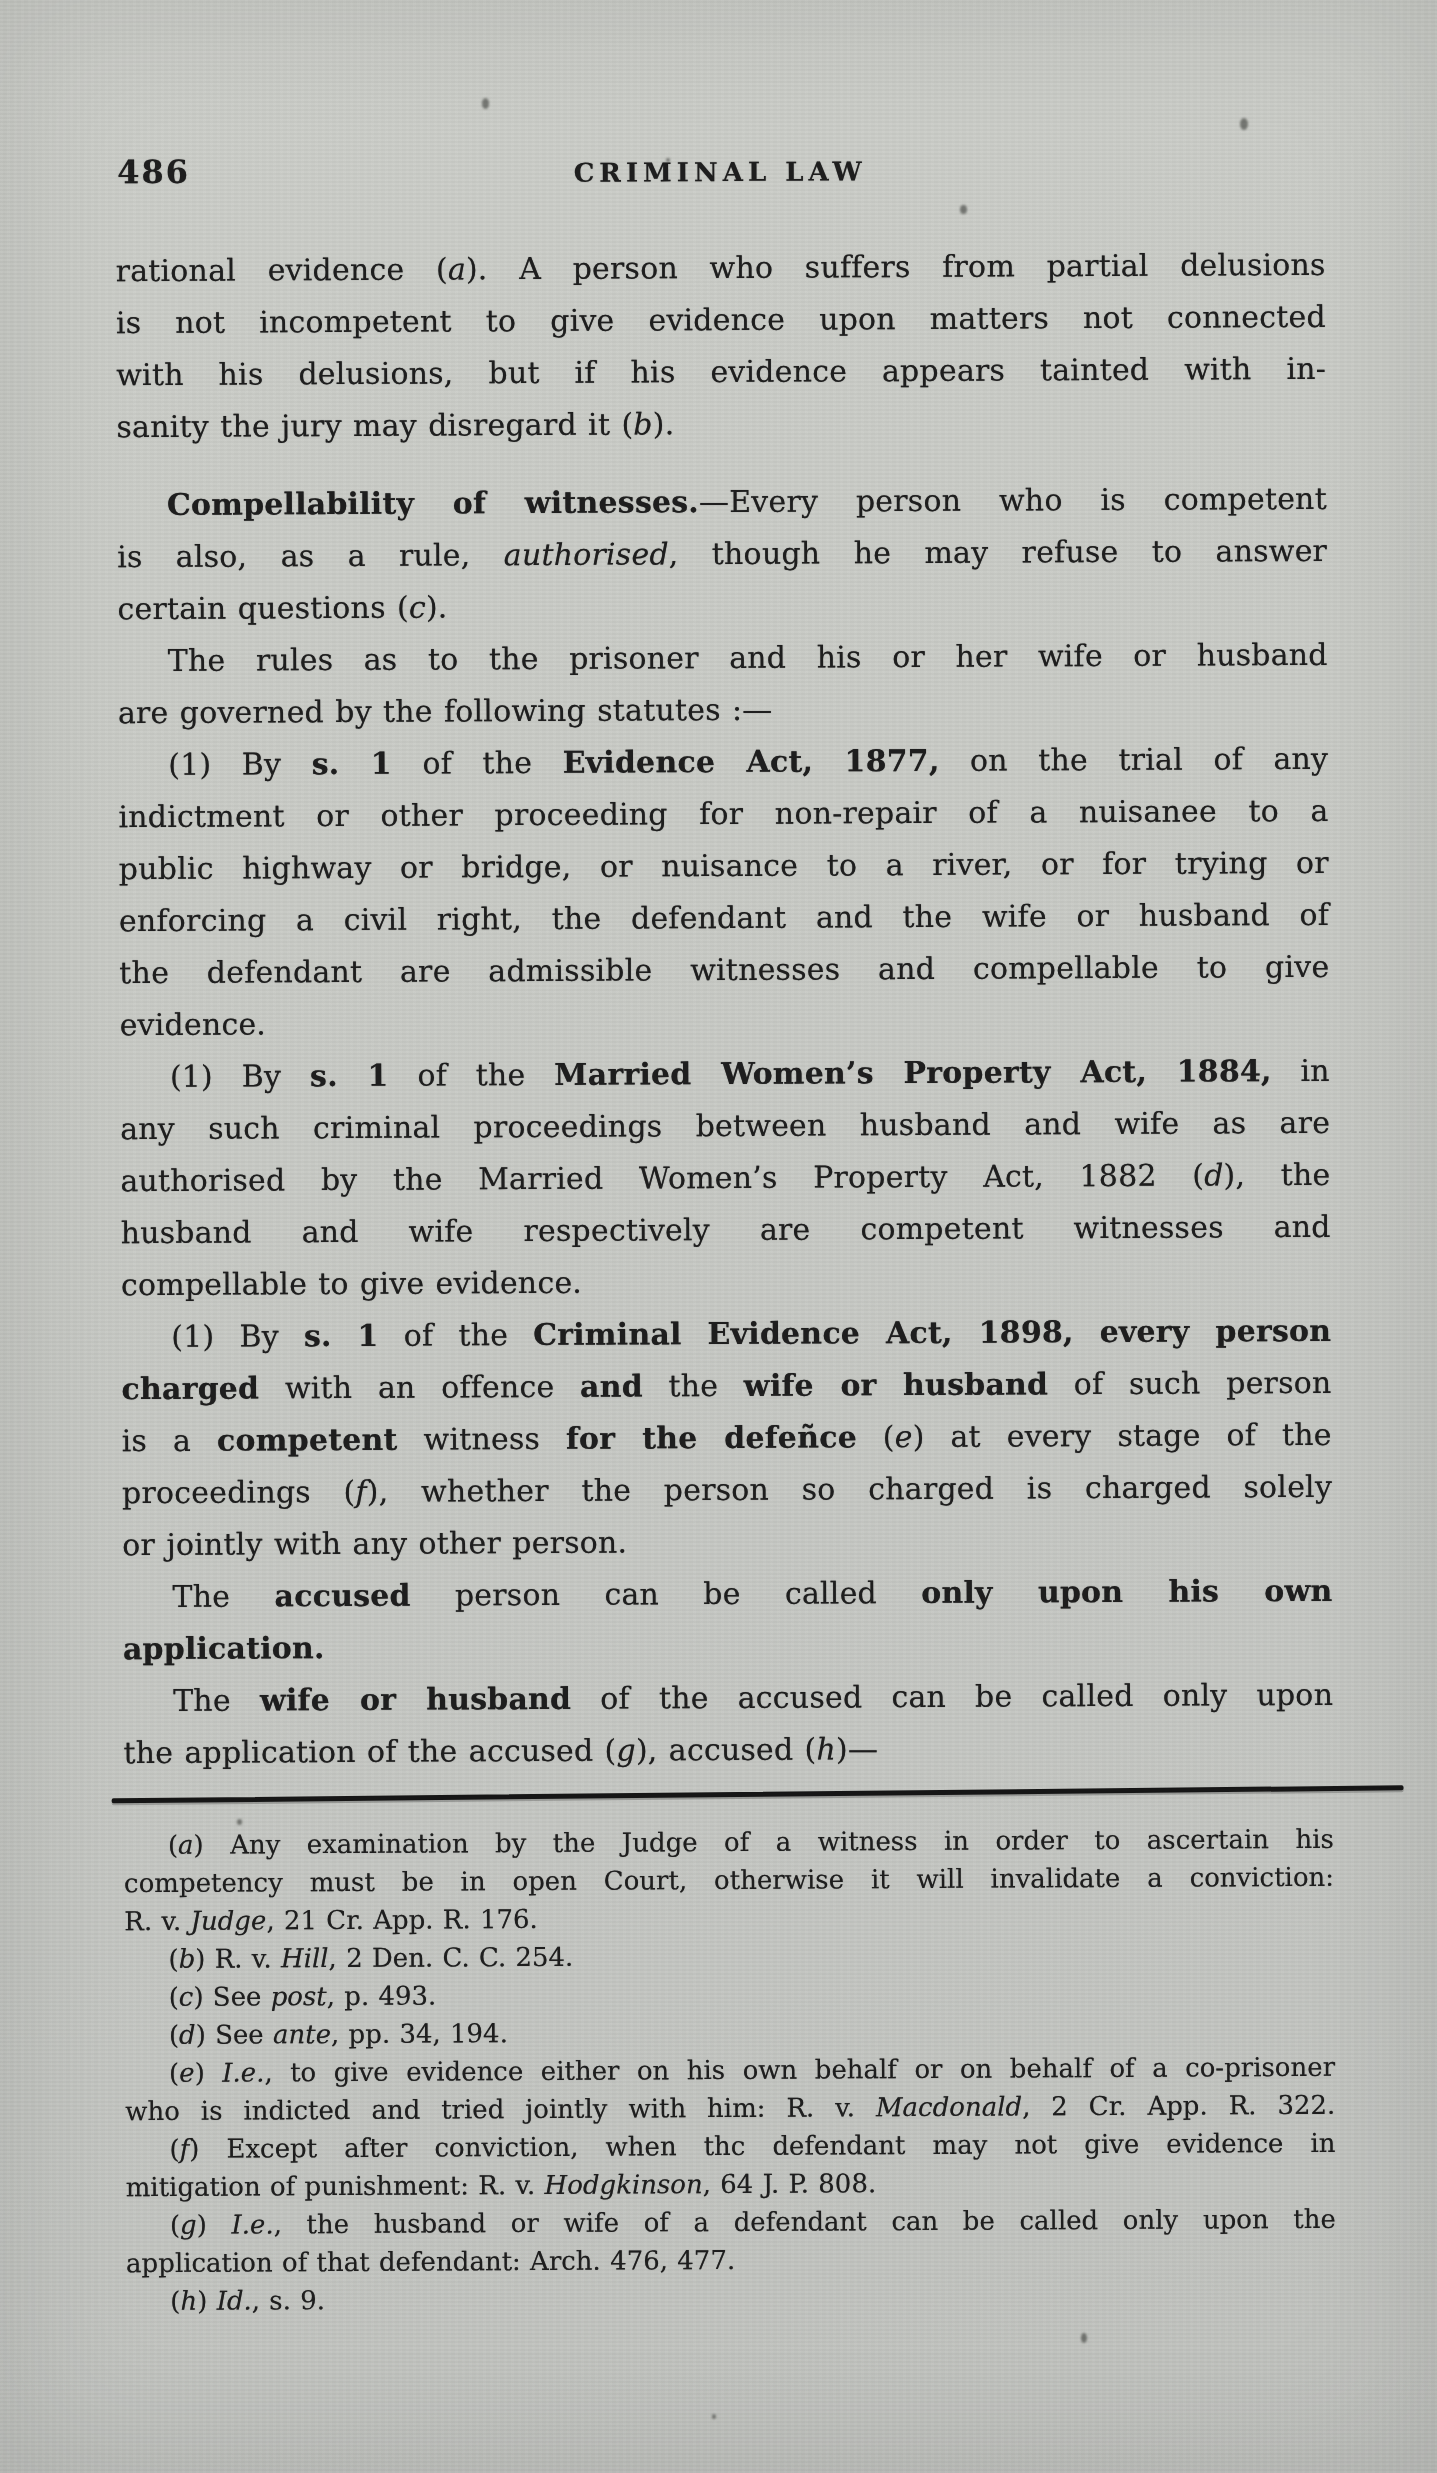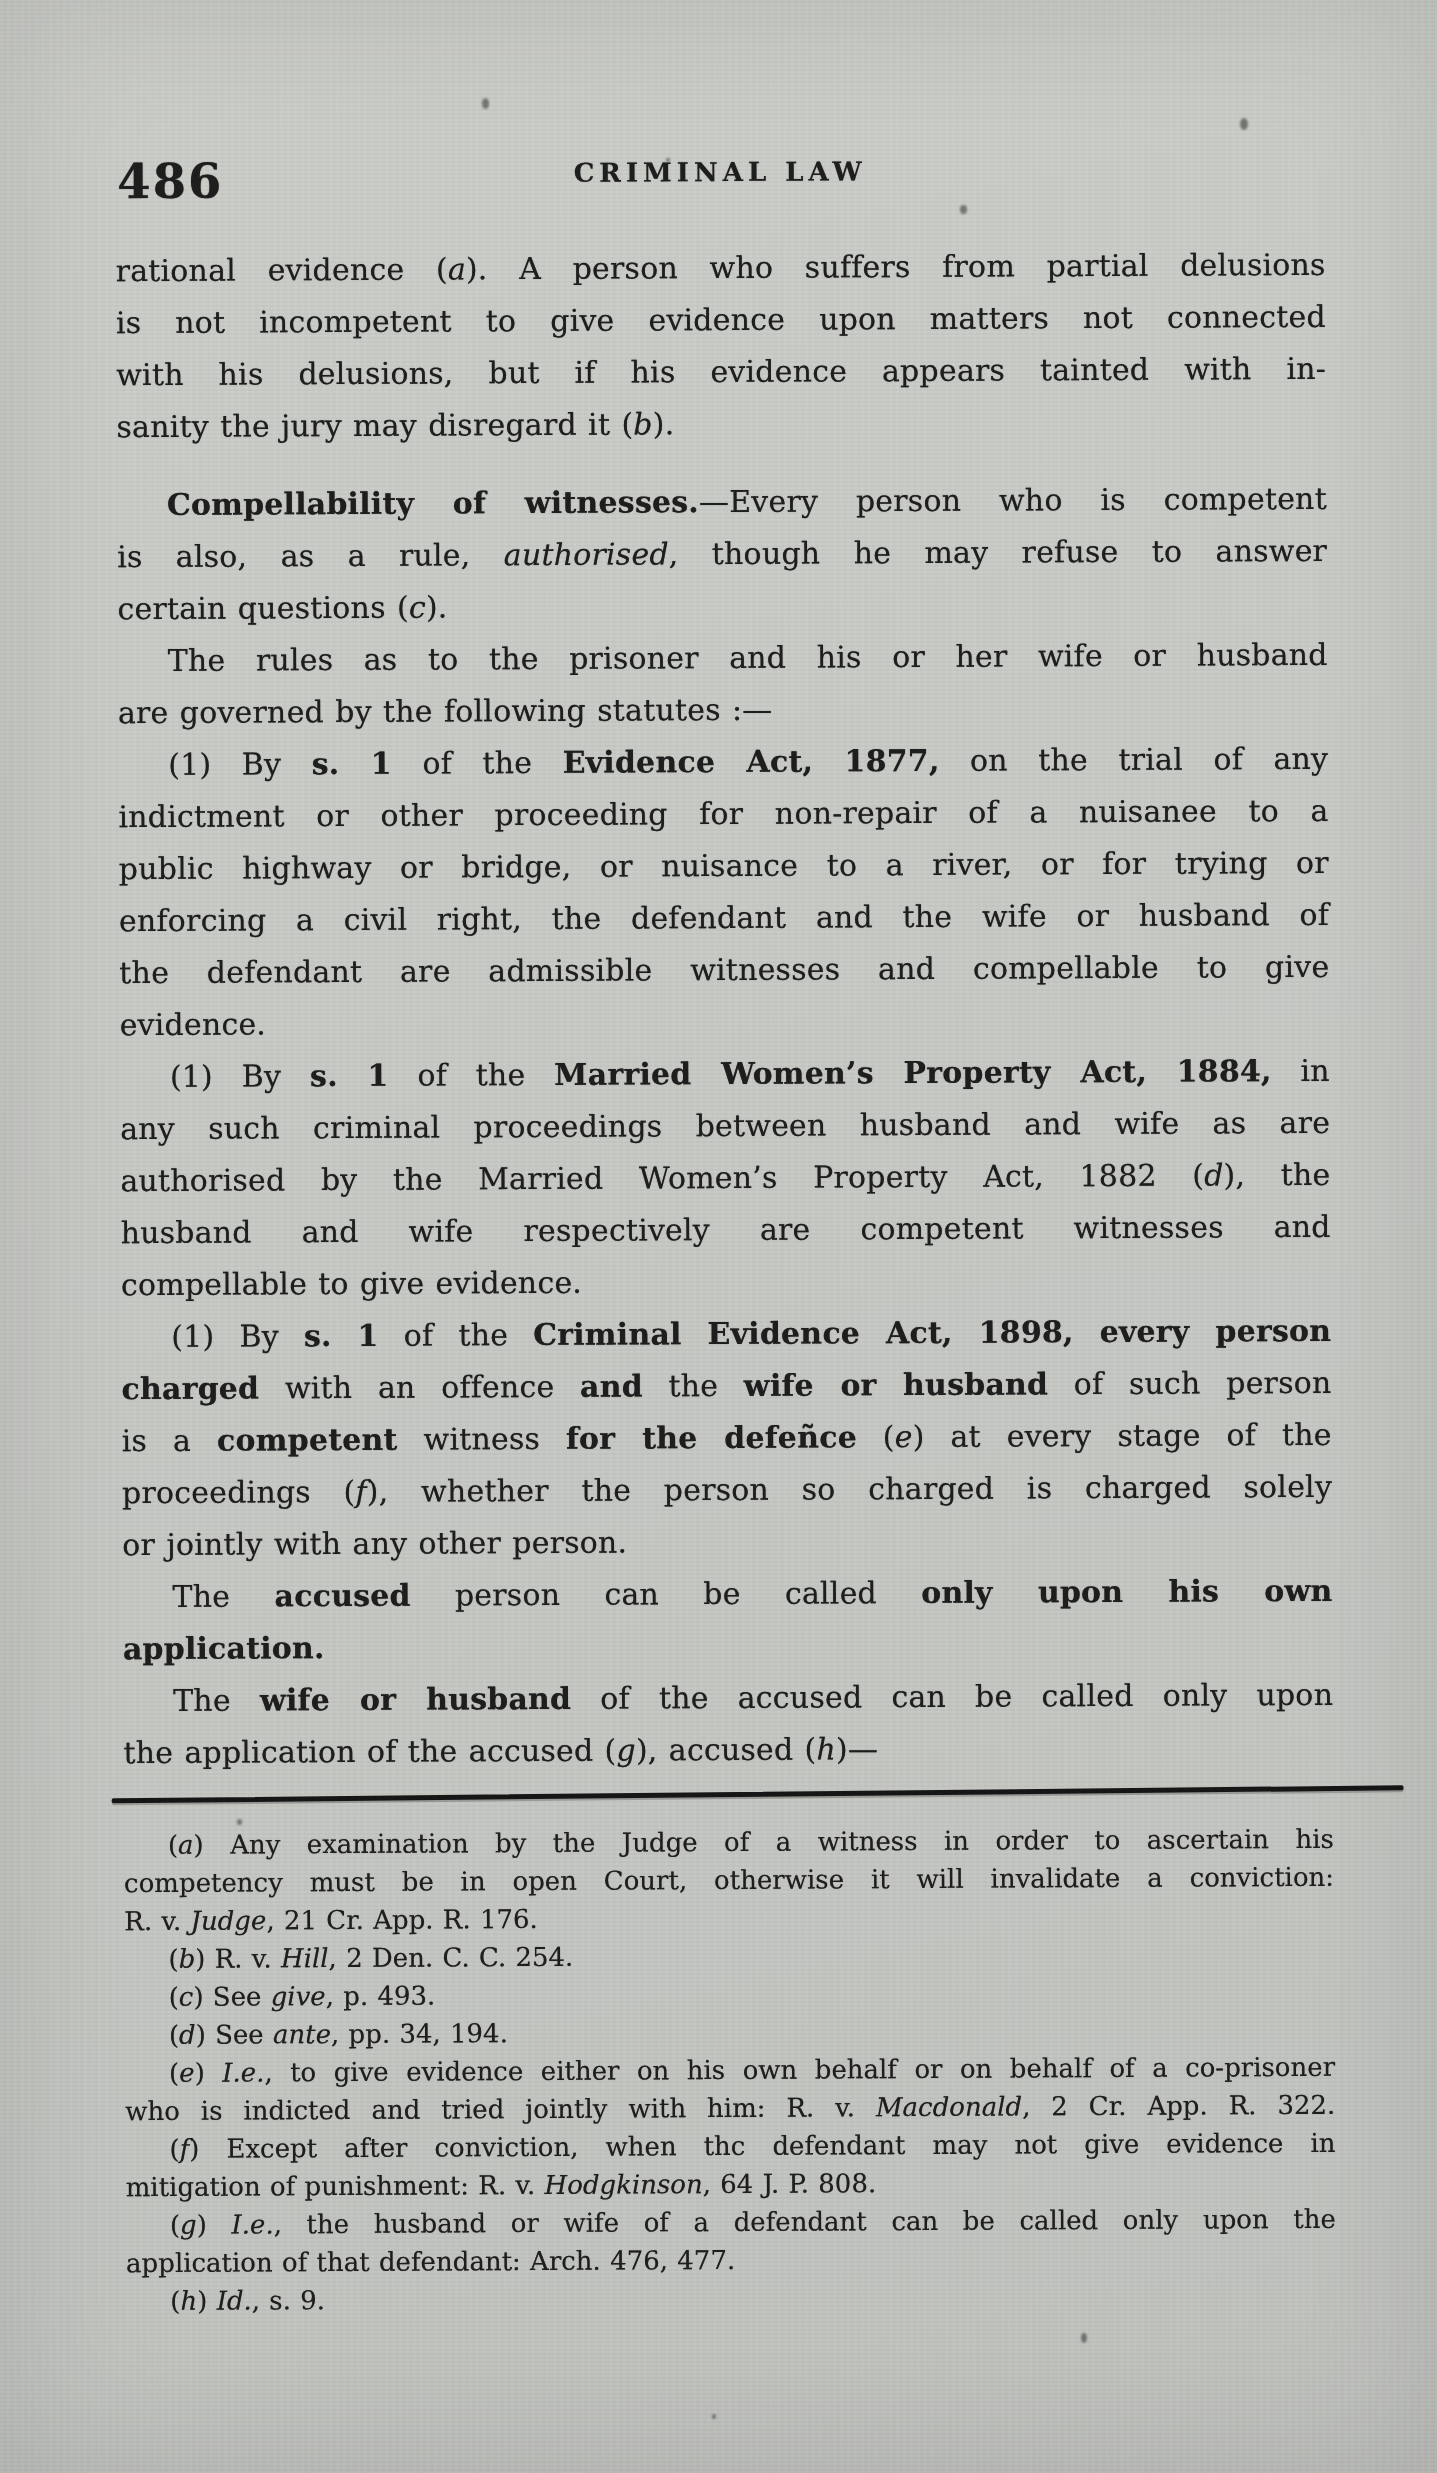--- a/index.html
+++ b/index.html
@@ -18,21 +18,21 @@
       repeating-linear-gradient(0deg,rgba(255,255,255,0.030) 0 2px,rgba(0,0,0,0.018) 2px 4px),
       repeating-linear-gradient(90deg,rgba(255,255,255,0.012) 0 3px,rgba(0,0,0,0.010) 3px 7px);
   }
   .content{
     position:absolute;left:115px;top:150px;width:1210px;
     transform:rotate(-0.30deg);transform-origin:50% 0;
   }
   .pagehead{position:relative;height:92px;}
   .pagenum{
     position:absolute;left:2px;top:0;
-    font-size:48px;font-weight:bold;letter-spacing:2px;
+    font-size:32px;font-weight:bold;letter-spacing:2px;
     text-shadow:0 0 1px rgba(15,15,15,0.55);
   }
   .runtitle{
     position:absolute;left:0;right:0;top:7px;text-align:center;
     font-size:26px;font-weight:bold;letter-spacing:5px;
     text-shadow:0 0 1px rgba(15,15,15,0.5);
   }
   .bodytext{font-size:30px;line-height:52px;}
   .bodytext .tl{text-shadow:0 0 0.8px rgba(20,20,20,0.65);word-spacing:1.5px;letter-spacing:0.2px;}
   .tl{white-space:normal;}
@@ -88,21 +88,21 @@
         <div class="tl"><span class="b">application.</span></div>
         <div class="tl jl" style="text-indent: 50px;"><span>The </span><span class="b">wife or husband</span><span> of the accused can be called only upon</span></div>
         <div class="tl"><span>the application of the accused (</span><span class="i">g</span><span>), accused (</span><span class="i">h</span><span>)—</span></div>
       </div>
     <div class="rule"></div>
     <div class="footnotes">
         <div class="tl jl" style="text-indent: 44px;"><span>(</span><span class="i">a</span><span>) Any examination by the Judge of a witness in order to ascertain his</span></div>
         <div class="tl jl"><span>competency must be in open Court, otherwise it will invalidate a conviction:</span></div>
         <div class="tl"><span>R. v. </span><span class="i">Judge</span><span>, 21 Cr. App. R. 176.</span></div>
         <div class="tl" style="text-indent: 44px;"><span>(</span><span class="i">b</span><span>) R. v. </span><span class="i">Hill</span><span>, 2 Den. C. C. 254.</span></div>
-        <div class="tl" style="text-indent: 44px;"><span>(</span><span class="i">c</span><span>) See </span><span class="i">give</span><span>, p. 493.</span></div>
+        <div class="tl" style="text-indent: 44px;"><span>(</span><span class="i">c</span><span>) See </span><span class="i">post</span><span>, p. 493.</span></div>
         <div class="tl" style="text-indent: 44px;"><span>(</span><span class="i">d</span><span>) See </span><span class="i">ante</span><span>, pp. 34, 194.</span></div>
         <div class="tl jl" style="text-indent: 44px;"><span>(</span><span class="i">e</span><span>) </span><span class="i">I.e.</span><span>, to give evidence either on his own behalf or on behalf of a co-prisoner</span></div>
         <div class="tl jl"><span>who is indicted and tried jointly with him: R. v. </span><span class="i">Macdonald</span><span>, 2 Cr. App. R. 322.</span></div>
         <div class="tl jl" style="text-indent: 44px;"><span>(</span><span class="i">f</span><span>) Except after conviction, when thc defendant may not give evidence in</span></div>
         <div class="tl"><span>mitigation of punishment: R. v. </span><span class="i">Hodgkinson</span><span>, 64 J. P. 808.</span></div>
         <div class="tl jl" style="text-indent: 44px;"><span>(</span><span class="i">g</span><span>) </span><span class="i">I.e.</span><span>, the husband or wife of a defendant can be called only upon the</span></div>
         <div class="tl"><span>application of that defendant: Arch. 476, 477.</span></div>
         <div class="tl" style="text-indent: 44px;"><span>(</span><span class="i">h</span><span>) </span><span class="i">Id.</span><span>, s. 9.</span></div>
       </div>
   </div>

